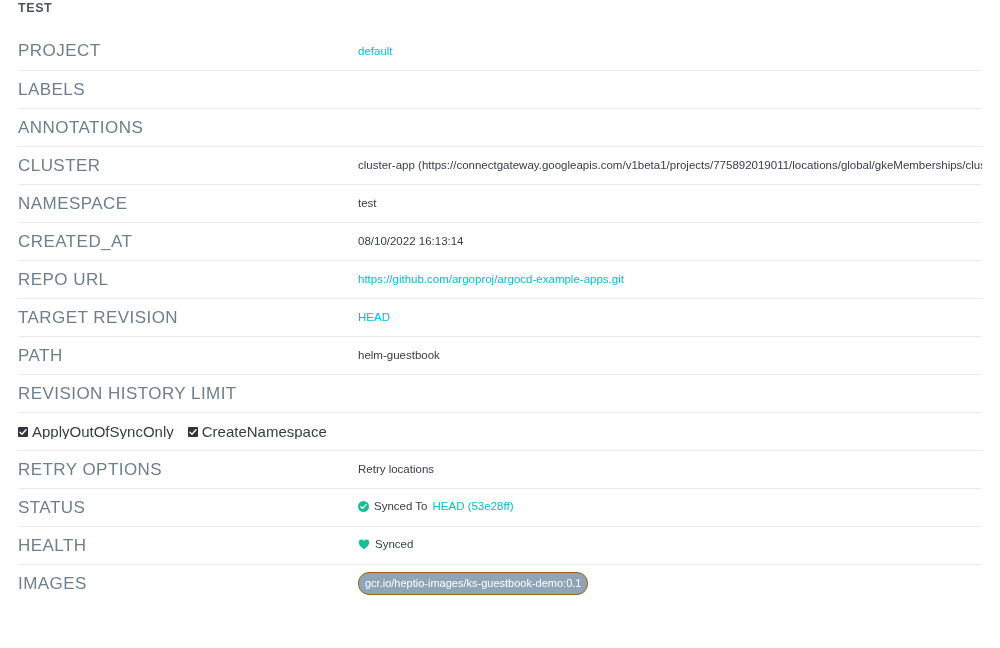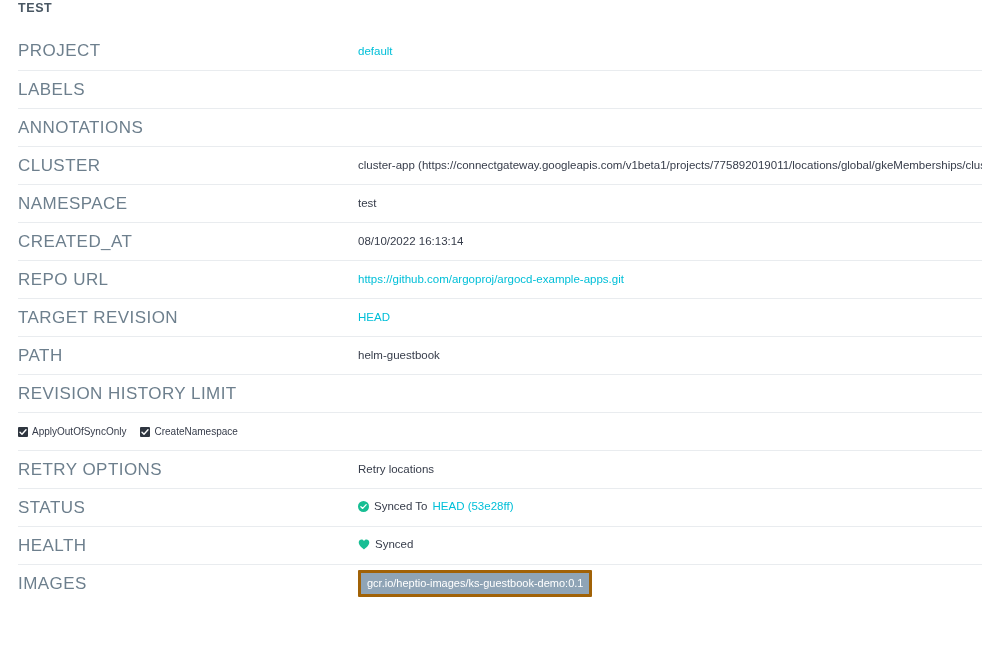--- a/index.html
+++ b/index.html
@@ -70,21 +70,21 @@
   
   .checkbox-group {
     display: flex;
     align-items: center;
     gap: 14px;
   }
   .checkbox-item {
     display: inline-flex;
     align-items: center;
     gap: 4px;
-    font-size: 10px;
+    font-size: 15px;
     color: #363c4a;
   }
   .checkbox-box {
     width: 10px;
     height: 10px;
     background: #2f3640;
     border-radius: 1px;
     display: inline-flex;
     align-items: center;
     justify-content: center;
@@ -112,22 +112,22 @@
     display: inline-block;
   }
   
   .image-badge {
     display: inline-block;
     background: #8fa4b6;
     color: #ffffff;
     font-size: 11px;
     line-height: 14px;
     padding: 3px 6px 4px 6px;
-    border-radius: 1px;
-    border: 3px solid #a16207;
+    border-radius: 11px;
+    border: 1px solid #a16207;
     white-space: nowrap;
   }
   .empty-value {
     min-height: 1px;
   }
 </style>
 </head>
 <body>
 
 <div class="summary-panel">

